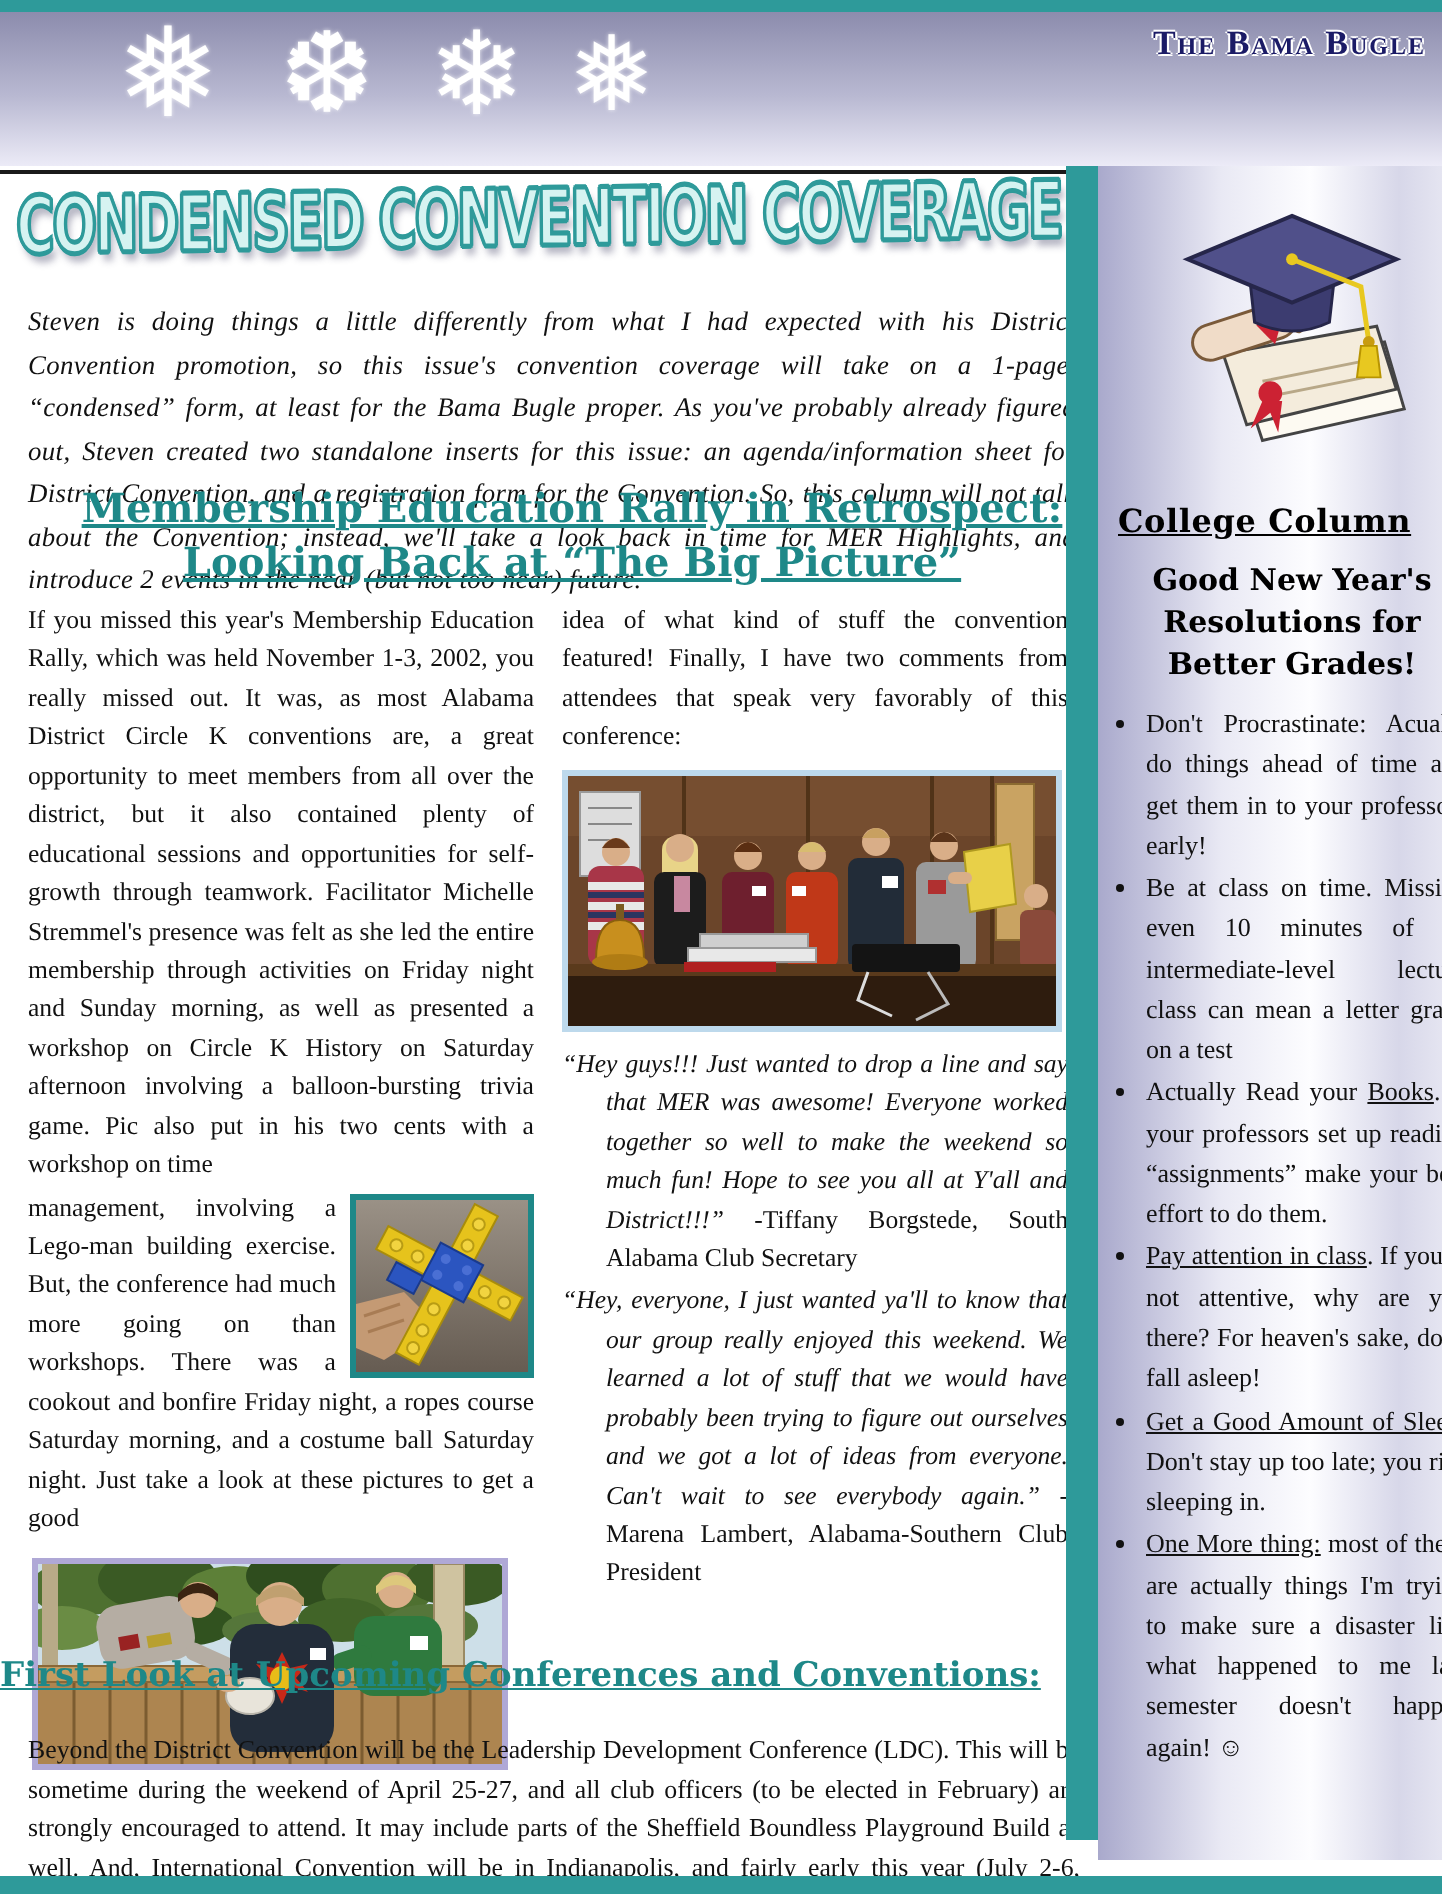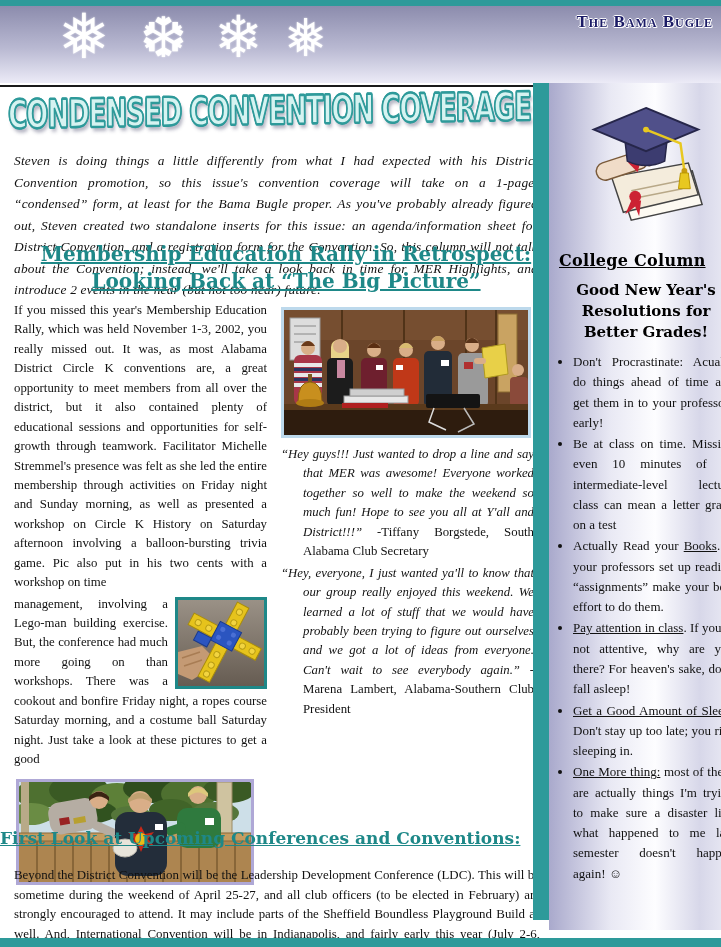--- a/index.html
+++ b/index.html
@@ -178,20 +178,21 @@
         <polygon points="122,44 126,52 135,50 129,57 135,64 126,61 122,70 118,61 109,64 115,57 109,50 118,52" fill="#c82818"></polygon>
         <circle cx="122" cy="57" r="6" fill="#e8bc18"></circle>
         <rect x="136" y="42" width="8" height="6" fill="#ffffff"></rect>
         <ellipse cx="106" cy="66" rx="12" ry="9" fill="#e8e4da" stroke="#b8b4aa"></ellipse>
         <ellipse cx="95" cy="60" rx="6" ry="4" fill="#d9ae88"></ellipse>
       </svg>
     </div>
   </div>
 
   <div class="col">
+    <p>idea of what kind of stuff the convention featured!  Finally, I have two comments from attendees that speak very favorably of this conference:</p>
     <div class="fig group-fig">
       <svg viewBox="0 0 244 125">
         <rect width="244" height="125" fill="#6b452a"></rect>
         <rect x="0" y="0" width="244" height="30" fill="#7d5536" opacity="0.6"></rect>
         <path d="M58,0V95 M120,0V95 M182,0V95 M212,0V95" stroke="#503318" stroke-width="2"></path>
         <rect x="6" y="8" width="30" height="42" fill="#dddddd" stroke="#999"></rect>
         <path d="M10,16h22 M10,24h22 M10,32h16" stroke="#888" stroke-width="1"></path>
         <rect x="214" y="4" width="19" height="78" fill="#c9a362" stroke="#8a6a30"></rect>
 
         <circle cx="24" cy="38" r="7" fill="#d9ae88"></circle>

